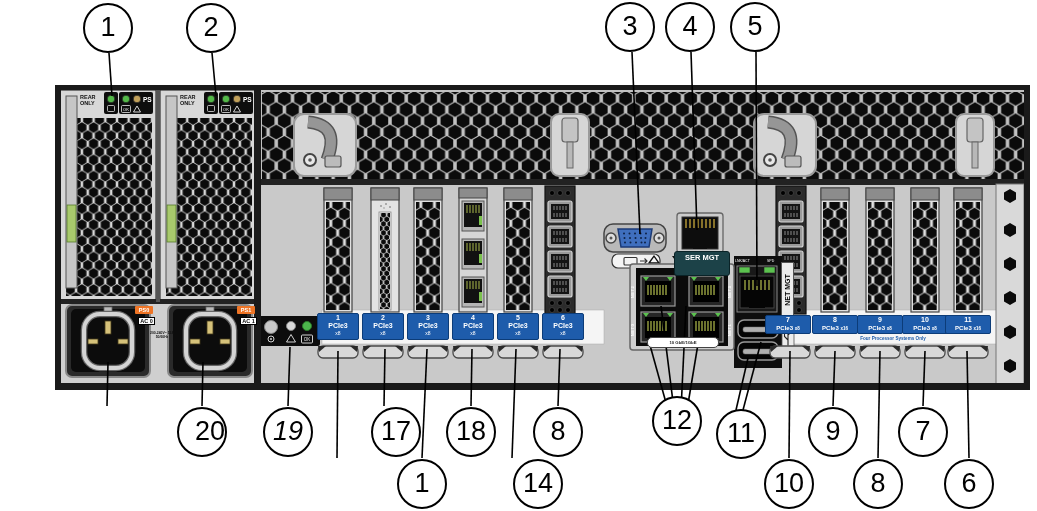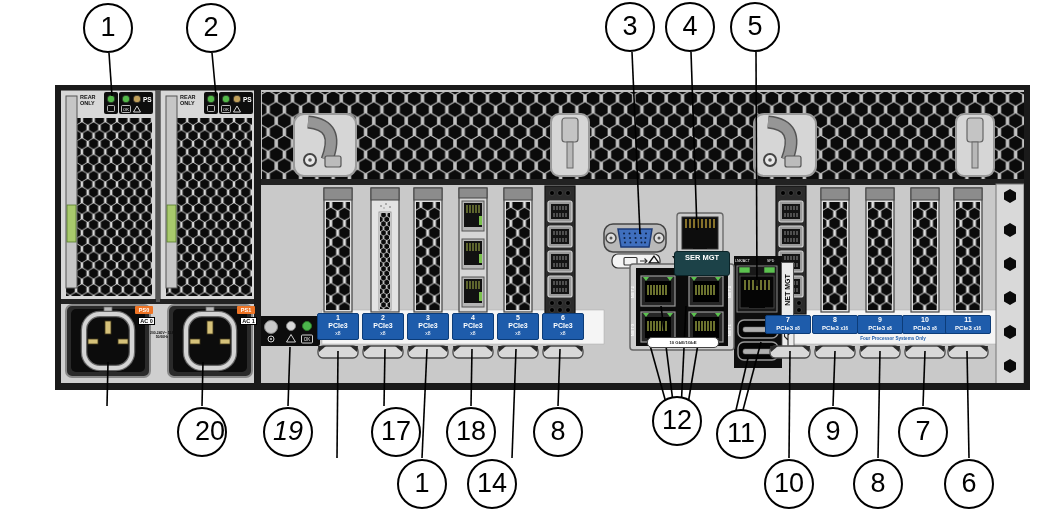--- a/index.html
+++ b/index.html
@@ -537,21 +537,21 @@
 <div class="callout" style="left:83px;  top:3px;">1</div>
 <div class="callout" style="left:186px; top:3px;">2</div>
 <div class="callout" style="left:605px; top:2px;">3</div>
 <div class="callout" style="left:665px; top:2px;">4</div>
 <div class="callout" style="left:730px; top:2px;">5</div>
 <div class="callout" style="left:177px; top:407px;text-align:right;">20</div>
 <div class="callout" style="left:263px; top:407px;font-style:italic;">19</div>
 <div class="callout" style="left:371px; top:407px;">17</div>
 <div class="callout" style="left:397px; top:459px;">1</div>
 <div class="callout" style="left:446px; top:407px;">18</div>
-<div class="callout" style="left:467px; top:459px;">14</div>
+<div class="callout" style="left:513px; top:459px;">14</div>
 <div class="callout" style="left:533px; top:407px;">8</div>
 <div class="callout" style="left:652px; top:396px;">12</div>
 <div class="callout" style="left:716px; top:409px;">11</div>
 <div class="callout" style="left:764px; top:459px;">10</div>
 <div class="callout" style="left:808px; top:407px;">9</div>
 <div class="callout" style="left:853px; top:459px;">8</div>
 <div class="callout" style="left:898px; top:407px;">7</div>
 <div class="callout" style="left:944px; top:459px;">6</div>
 
 </div>

